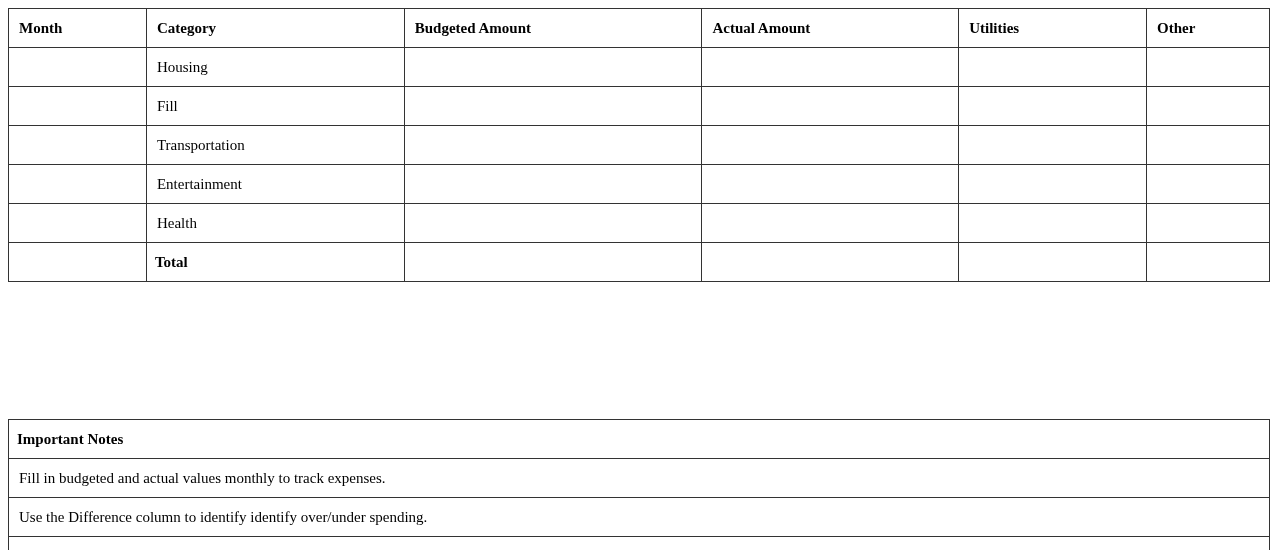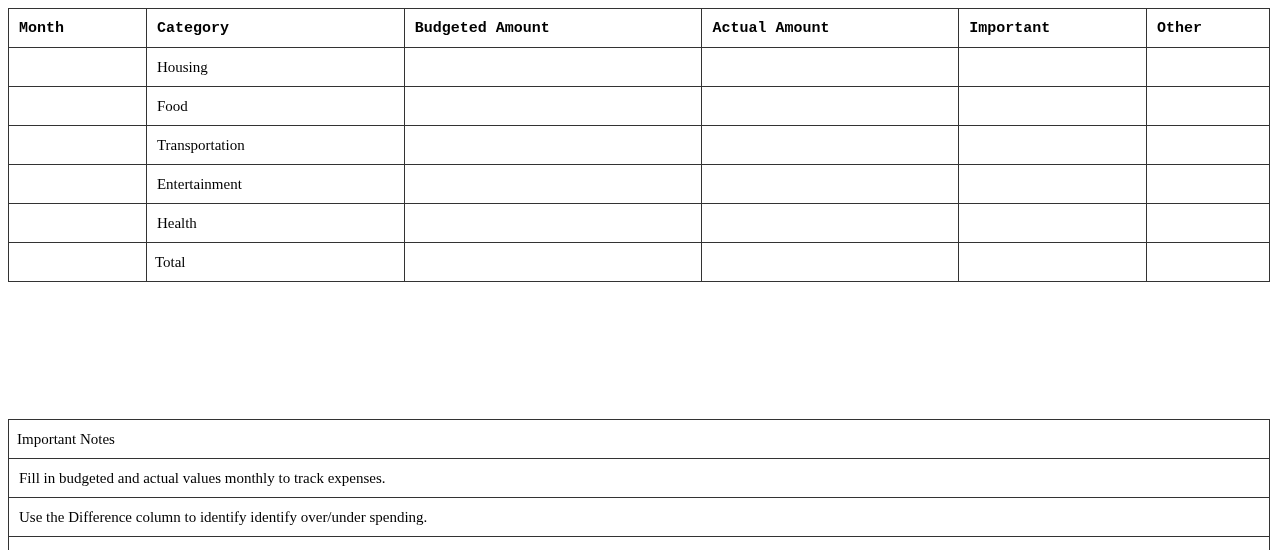--- a/index.html
+++ b/index.html
@@ -1,58 +1,58 @@
 <!DOCTYPE html>
 <html><head>
 <meta charset="utf-8">
 <style>
   html, body { margin: 0; padding: 0; background: #ffffff; }
   body { width: 1278px; height: 550px; overflow: hidden; position: relative;
          font-family: "Liberation Serif", "DejaVu Serif", serif; color: #000; font-size: 15px; }
   table { border-collapse: collapse; position: absolute; left: 8px; }
   td, th { border: 1px solid #333; padding: 0 10px; height: 38px; text-align: left; vertical-align: middle; }
-  th { font-weight: bold; font-family: Liberation Mono, monospace; }
+  th { font-weight: bold; }
   #budget-table { top: 8px; width: 1262px; }
   #notes-table { top: 419px; width: 1262px; }
-  .bold { font-weight: normal; padding-left: 8px; }
+  .bold { font-weight: bold; padding-left: 8px; }
 </style>
 </head>
 <body>
 
 <table id="budget-table">
   <colgroup>
     <col style="width:138px">
       <col style="width:258px">
       <col style="width:298px">
     <col style="width:257px">
       <col style="width:188px">
       <col style="width:123px">
   </colgroup>
   <thead>
     <tr>
       <th>Month</th>
       <th>Category</th>
       <th>Budgeted Amount</th>
       <th>Actual Amount</th>
-      <th>Important</th>
+      <th>Utilities</th>
       <th>Other</th>
     </tr>
   </thead>
   <tbody id="budget-body">
       <tr>
         <td></td>
         <td>Housing</td>
         <td></td>
         <td></td>
         <td></td>
         <td></td>
       </tr>
       <tr>
         <td></td>
-        <td>Food</td>
+        <td>Fill</td>
         <td></td>
         <td></td>
         <td></td>
         <td></td>
       </tr>
       <tr>
         <td></td>
         <td>Transportation</td>
         <td></td>
         <td></td>

